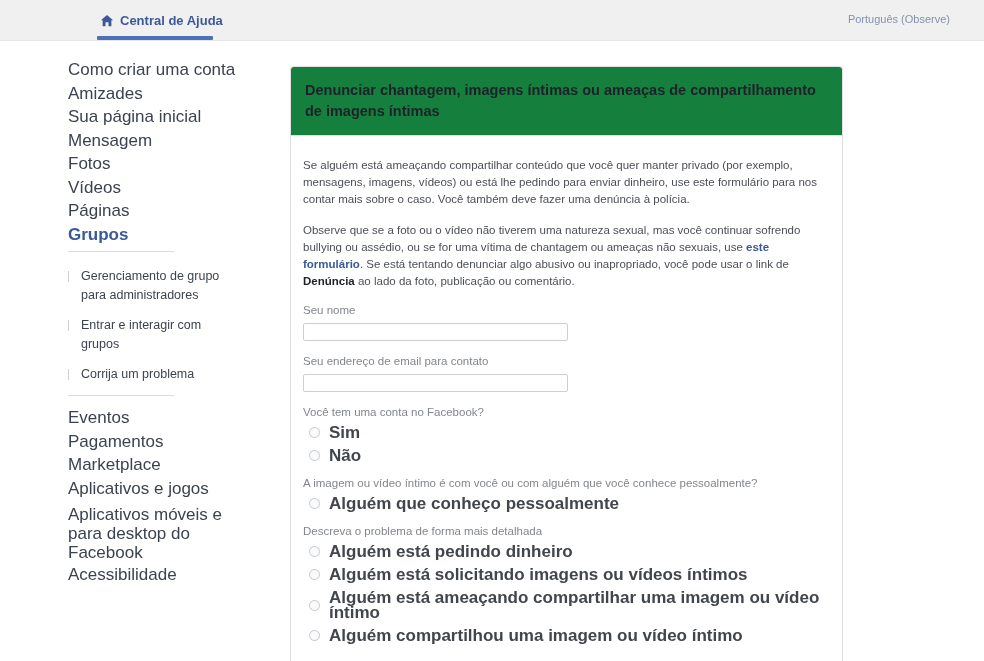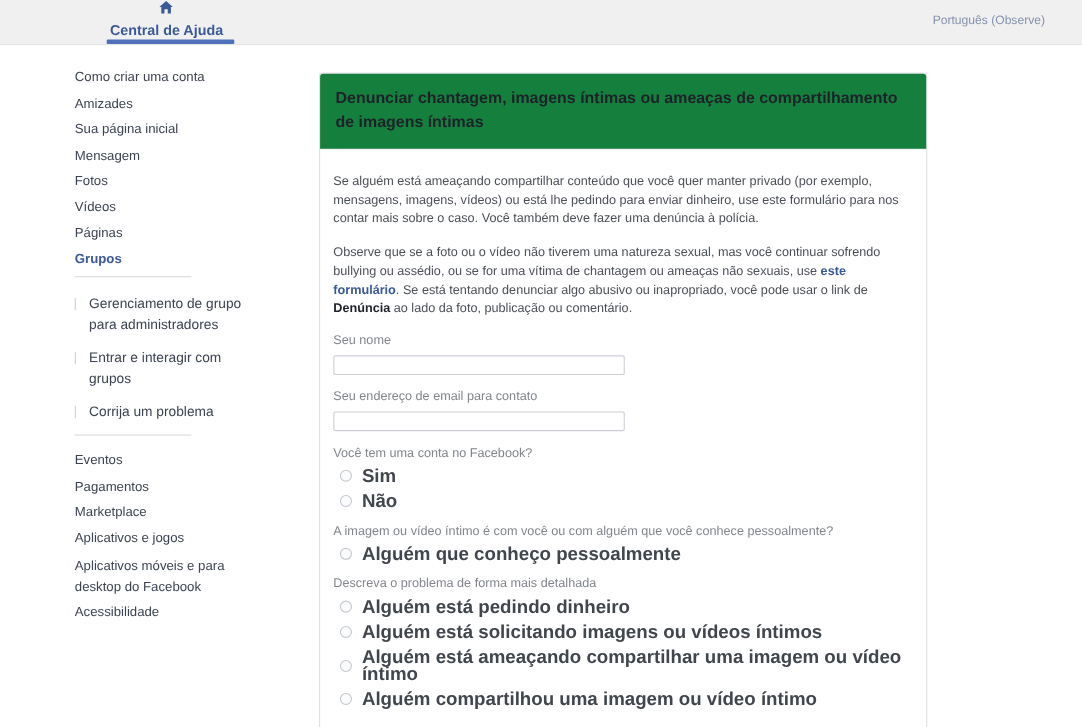--- a/index.html
+++ b/index.html
@@ -9,36 +9,36 @@
     font-family:"Liberation Sans","DejaVu Sans",sans-serif;
     -webkit-font-smoothing:antialiased;
   }
   
   .topbar {
     position:absolute; left:0; top:0; width:984px; height:41px;
     background:#f0f0f0; border-bottom:1px solid #e5e5e5;
   }
   .brand {
     position:absolute; left:100px; top:0; height:41px;
-    display:flex; align-items:center; gap:6px; cursor:pointer;flex-direction:column;
+    display:flex; align-items:center; gap:6px; cursor:pointer;
   }
   .brand .home-ic { width:14px; height:14px; display:block; }
   .brand .brand-label { font-size:13px; font-weight:bold; color:#3b5998; }
   .tab-underline {
     position:absolute; left:97px; bottom:0; width:116px; height:4px;
     background:#4e71ba; border-radius:1px;
   }
   .lang {
     position:absolute; right:34px; top:13px;
     font-size:11px; color:#8591ad; cursor:pointer;
   }
   
   .sidebar { position:absolute; left:68px; top:63px; width:180px; }
   .side-item {
-    font-size:12px; line-height:14px; margin-bottom:9.5px;
+    font-size:17px; line-height:14px; margin-bottom:9.5px;
     color:#3c4350; cursor:pointer;
   }
   .side-item.active { color:#3b5998; font-weight:bold; }
   .side-divider {
     border:none; border-top:1px solid #d8dbdf;
     width:106px; margin:9px 0 15px 0;
   }
   .side-sub {
     position:relative; padding-left:13px;
     font-size:12.5px; line-height:19px; margin-bottom:11px;

